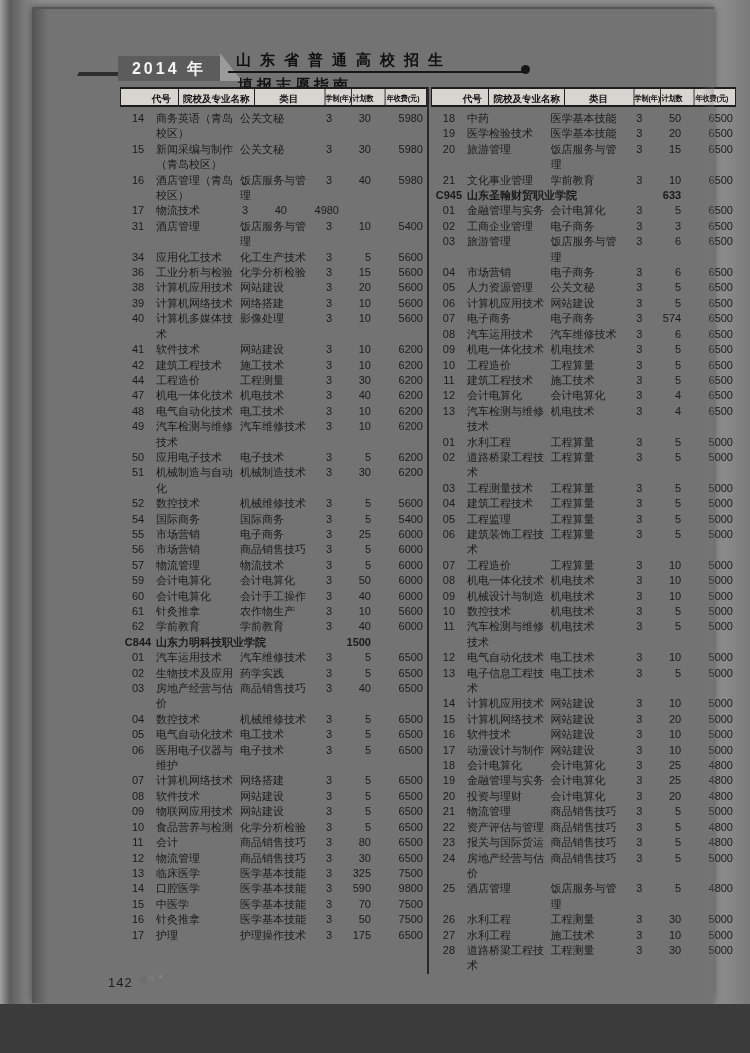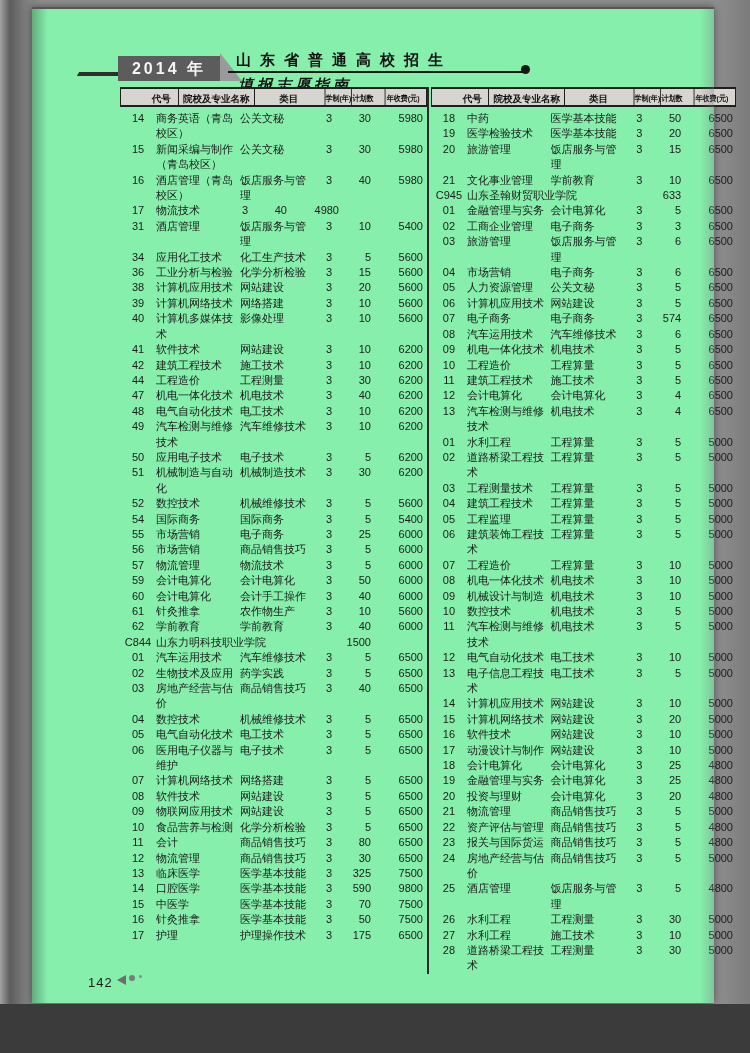--- a/index.html
+++ b/index.html
@@ -4,21 +4,21 @@
 <style>
   * { margin:0; padding:0; box-sizing:border-box; }
   html,body { width:750px; height:1053px; }
   body{
     font-family:"Liberation Sans","DejaVu Sans",sans-serif;
     position:relative; overflow:hidden;
     background:linear-gradient(90deg,#a2a2a2 0px,#5d5d5d 10px,#7e7e7e 26px,#8f8f8f 42px,#8f8f8f calc(100% - 34px),#7b7b7b 100%);
   }
   .page{
     position:absolute; left:32px; top:7px; width:682px; height:996px;
-    background:#86efac; border-top:2px solid #565656;
+    background:#737373; border-top:2px solid #565656;
     box-shadow:0 0 8px rgba(0,0,0,.45);
   }
   .page::before{ content:""; position:absolute; left:0; top:0; bottom:0; width:16px;
     background:linear-gradient(90deg,rgba(0,0,0,.28),rgba(0,0,0,0)); pointer-events:none;}
   .page::after{ content:""; position:absolute; right:0; top:0; bottom:0; width:14px;
     background:linear-gradient(270deg,rgba(120,120,120,.35),rgba(0,0,0,0)); pointer-events:none;}
   .bottom-band{ position:absolute; left:0; top:1004px; width:750px; height:49px; background:#3b3b3b; }
 
   
   .badge-tail{ position:absolute; left:46px; top:63px; width:44px; height:4px; background:#2e2e2e; transform:skewX(-30deg); }
@@ -27,21 +27,21 @@
     background:#5c5c5c; color:#f5f5f5; font-size:16px; font-weight:bold;
     letter-spacing:3px; text-align:center; line-height:25px;
   }
   .badge-fold{ position:absolute; left:188px; top:44px; width:0; height:0;
     border-left:22px solid #9a9a9a; border-top:28px solid transparent; }
   .title1{ position:absolute; left:204px; top:42px; font-size:15px; font-weight:bold;
     letter-spacing:9px; color:#111; white-space:nowrap;font-family:Liberation Serif, serif; }
   .title-underline{ position:absolute; left:196px; top:62px; width:296px; height:2px; background:#161616; }
   .title-dot{ position:absolute; left:489px; top:56px; width:9px; height:9px; border-radius:50%; background:#161616; }
   .title2{ position:absolute; left:206px; top:67px; font-size:15px; font-weight:bold;
-    letter-spacing:4px; color:#111; white-space:nowrap;font-style:italic; }
+    letter-spacing:4px; color:#111; white-space:nowrap; }
 
   
   .table-wrap{ position:absolute; left:88px; top:78px; width:618px; display:flex; align-items:stretch; }
   .half{ width:307px; }
   .half.right{ border-left:2px solid #2a2a2a; width:309px; padding-left:2px; }
   .thead{ display:flex; height:20px; background:#d8d5d0;
     border-top:2px solid #1e1e1e; border-bottom:2px solid #1e1e1e;
     border-left:1px solid #1e1e1e; border-right:1px solid #1e1e1e; }
   .thead .cell{ font-weight:bold; color:#111; text-align:center; line-height:17px;
     overflow:visible; white-space:nowrap; border-left:1px solid #1e1e1e; padding-top:1px;}
@@ -50,25 +50,25 @@
   .thead .small{ font-size:8px; transform:scaleX(.88); transform-origin:center; }
   .row{ display:flex; font-size:11px; line-height:15.4px; color:#1a1a1a; }
   .row.first{ margin-top:4px; }
   .cell{ overflow:hidden; }
   .c0{ width:36px; text-align:center; }
   .c1{ width:84px; word-break:break-all; }
   .c2{ width:76px; word-break:break-all; }
   .c3{ width:26px; text-align:center; }
   .c4{ width:36px; text-align:right; padding-right:7px; }
   .c5{ width:48px; text-align:right; padding-right:3px; }
-  .row.school{ font-weight:normal; }
+  .row.school{ font-weight:bold; }
   .row.school .cname{ width:186px; word-break:break-all; }
 
   
-  .footer{ position:absolute; left:56px; top:966px; display:flex; align-items:flex-start; }
+  .footer{ position:absolute; left:76px; top:966px; display:flex; align-items:flex-start; }
   .page-num{ font-size:13px; color:#1d1d1d; letter-spacing:1px; }
   .f-arrow{ width:0; height:0; border-right:9px solid #6d6d6d; border-top:5px solid transparent;
     border-bottom:5px solid transparent; margin-left:4px; }
   .f-dot{ width:6px; height:6px; border-radius:50%; background:#7a7a7a; margin-left:3px; }
   .f-dot2{ width:3px; height:3px; border-radius:50%; background:#8a8a8a; margin-left:4px; }
 </style>
 </head>
 <body>
 
 <div class="page">

